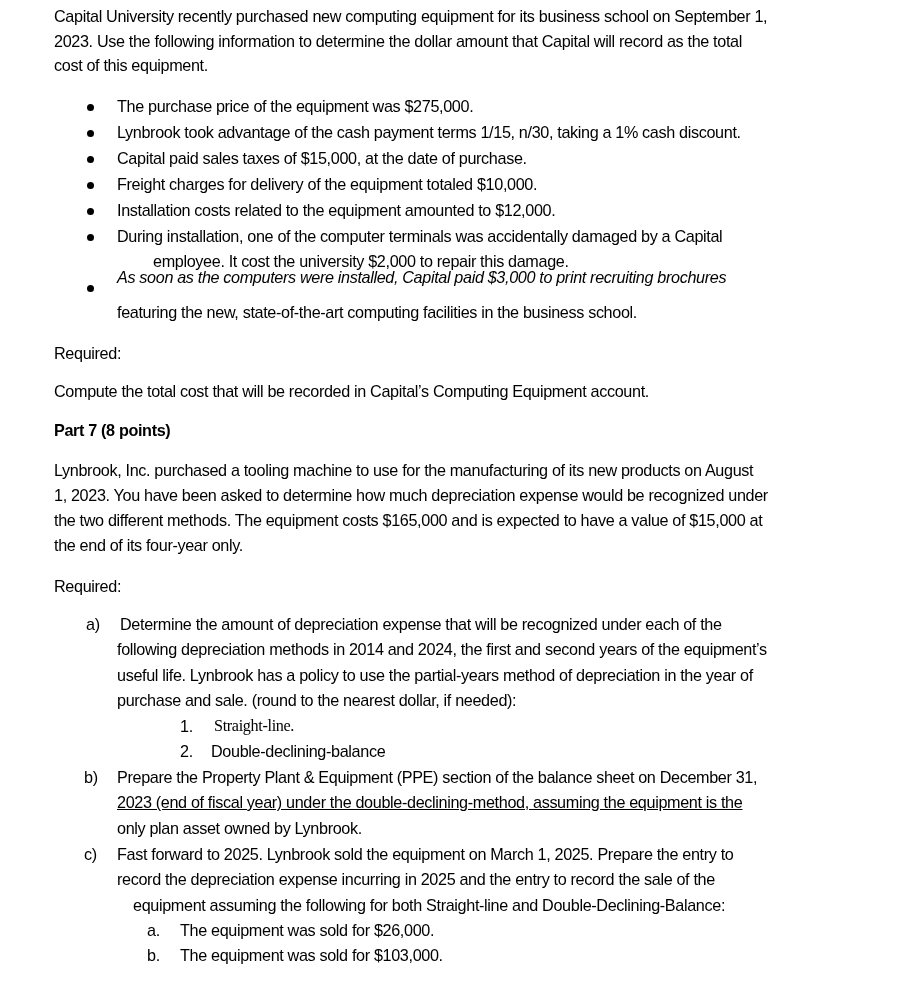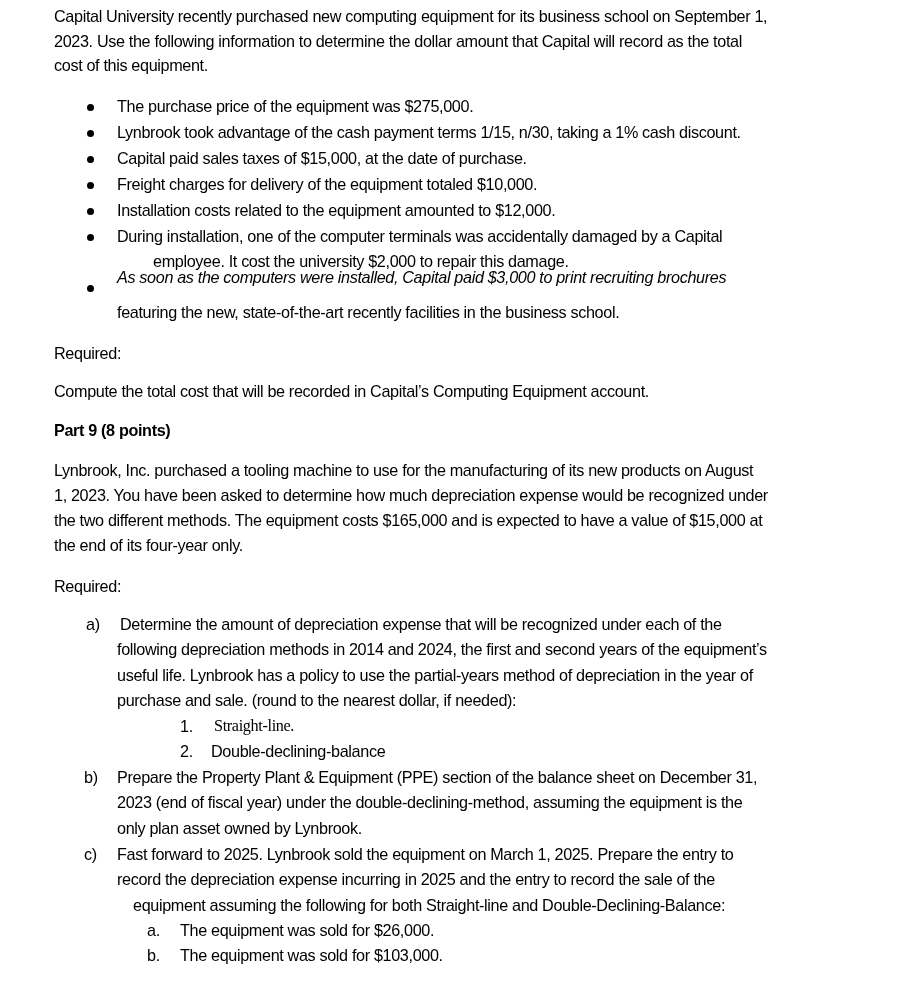--- a/index.html
+++ b/index.html
@@ -39,27 +39,27 @@
 
   <span class="bullet" style="left:87px; top:208px;"></span>
   <div class="line" style="left:117px; top:200px;">Installation costs related to the equipment amounted to $12,000.</div>
 
   <span class="bullet" style="left:87px; top:234px;"></span>
   <div class="line" style="left:117px; top:226px;">During installation, one of the computer terminals was accidentally damaged by a Capital</div>
   <div class="line" style="left:117px; top:251px;margin-left:36px;">employee.  It cost the university $2,000 to repair this damage.</div>
 
   <span class="bullet" style="left:87px; top:285px;"></span>
   <div class="line" style="left:117px; top:267px;font-style:italic;">As soon as the computers were installed, Capital paid $3,000 to print recruiting brochures</div>
-  <div class="line" style="left:117px; top:302px;">featuring the new, state-of-the-art recently facilities in the business school.</div>
+  <div class="line" style="left:117px; top:302px;">featuring the new, state-of-the-art computing facilities in the business school.</div>
 </div>
 
 <div class="line" style="left:54px; top:343px;">Required:</div>
 <div class="line" style="left:54px; top:381px;">Compute the total cost that will be recorded in Capital’s Computing Equipment account.</div>
 
-<div class="line bold" style="left:54px; top:420px;">Part 9 (8 points)</div>
+<div class="line bold" style="left:54px; top:420px;">Part 7 (8 points)</div>
 
 <div>
   <div class="line" style="left:54px; top:460px;">Lynbrook, Inc. purchased a tooling machine to use for the manufacturing of its new products on August</div>
   <div class="line" style="left:54px; top:485px;">1, 2023.  You have been asked to determine how much depreciation expense would be recognized under</div>
   <div class="line" style="left:54px; top:510px;">the two different methods.  The equipment costs $165,000 and is expected to have a value of $15,000 at</div>
   <div class="line" style="left:54px; top:535px;">the end of its four-year only.</div>
 </div>
 
 <div class="line" style="left:54px; top:576px;">Required:</div>
 
@@ -71,21 +71,21 @@
   <div class="line" style="left:117px; top:690px;">purchase and sale. (round to the nearest dollar, if needed):</div>
   <div class="line" style="left:180px; top:716px;">1.</div>
   <div class="line" style="left:214px; top:716px;font-family:Liberation Serif, serif;">Straight-line.</div>
   <div class="line" style="left:180px; top:741px;">2.</div>
   <div class="line" style="left:211px; top:741px;">Double-declining-balance</div>
 </div>
 
 <div>
   <div class="line" style="left:84px; top:767px;">b)</div>
   <div class="line" style="left:117px; top:767px;">Prepare the Property Plant &amp; Equipment (PPE) section of the balance sheet on December 31,</div>
-  <div class="line" style="left:117px; top:792px;">2023 (end of fiscal year) under the double-declining-method, assuming the equipment is the</div>
+  <div class="line" style="left:117px; top:792px;text-decoration:underline;">2023 (end of fiscal year) under the double-declining-method, assuming the equipment is the</div>
   <div class="line" style="left:117px; top:818px;">only plan asset owned by Lynbrook.</div>
 </div>
 
 <div>
   <div class="line" style="left:84px; top:844px;">c)</div>
   <div class="line" style="left:117px; top:844px;">Fast forward to 2025.  Lynbrook sold the equipment on March 1, 2025.  Prepare the entry to</div>
   <div class="line" style="left:117px; top:869px;">record the depreciation expense incurring in 2025 and the entry to record the sale of the</div>
   <div class="line" style="left:117px; top:895px;margin-left:16px;">equipment assuming the following for both Straight-line and Double-Declining-Balance:</div>
   <div class="line" style="left:147px; top:920px;">a.</div>
   <div class="line" style="left:180px; top:920px;">The equipment was sold for $26,000.</div>

